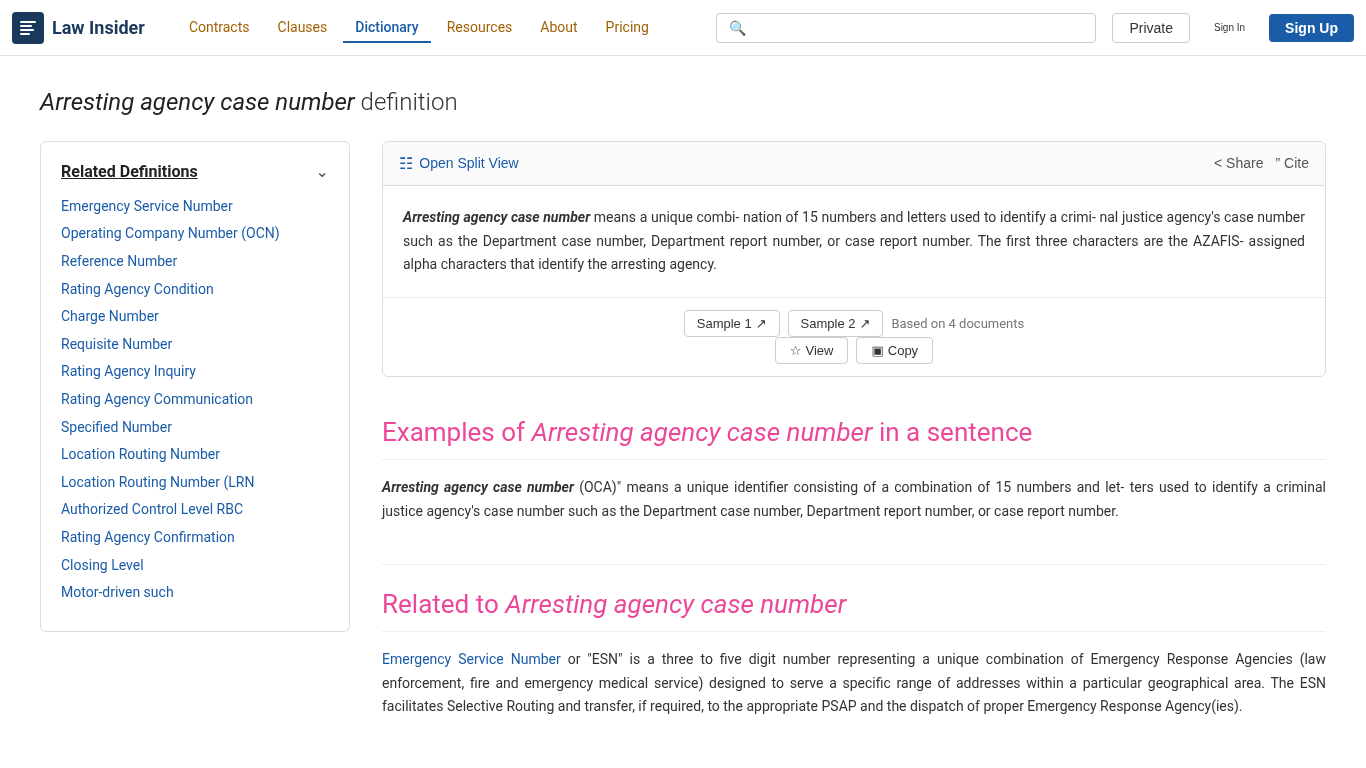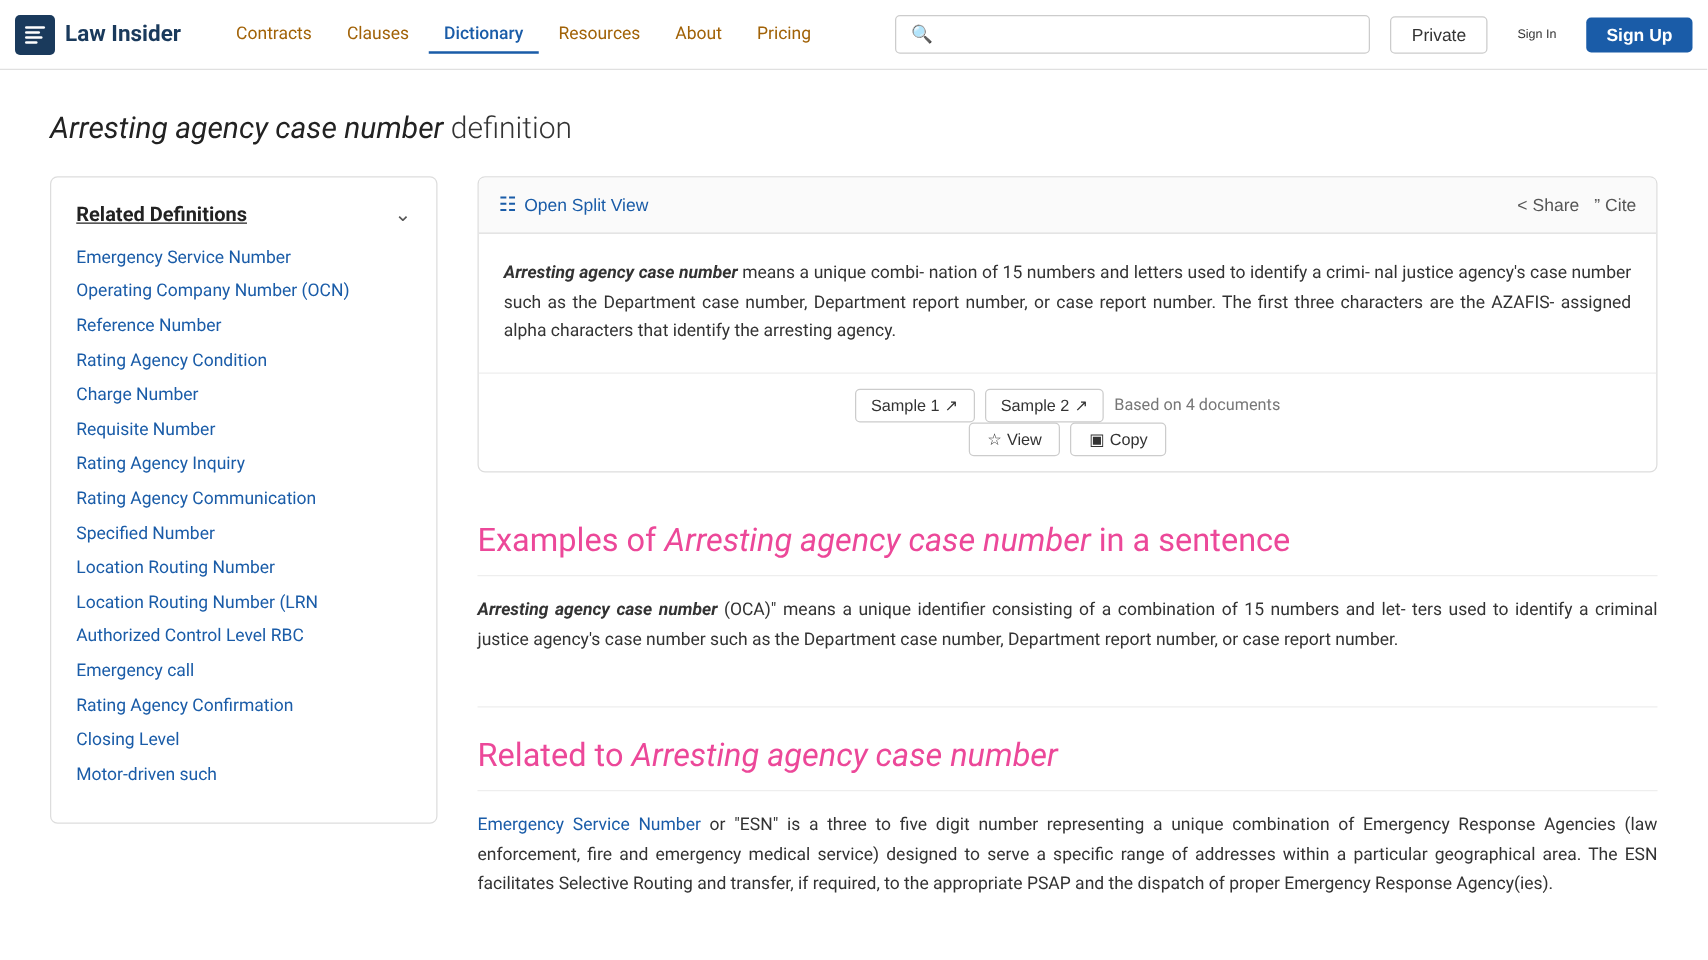--- a/index.html
+++ b/index.html
@@ -204,23 +204,20 @@
           <a href="#">Specified Number</a>
         </li>
       <li>
           <a href="#">Location Routing Number</a>
         </li>
       <li>
           <a href="#">Location Routing Number (LRN</a>
         </li>
       <li>
           <a href="#">Authorized Control Level RBC</a>
-        </li>
-      <li>
-          <a href="#">Emergency call</a>
         </li>
       <li>
           <a href="#">Rating Agency Confirmation</a>
         </li>
       <li>
           <a href="#">Closing Level</a>
         </li>
       <li>
           <a href="#">Motor-driven such</a>
         </li>

